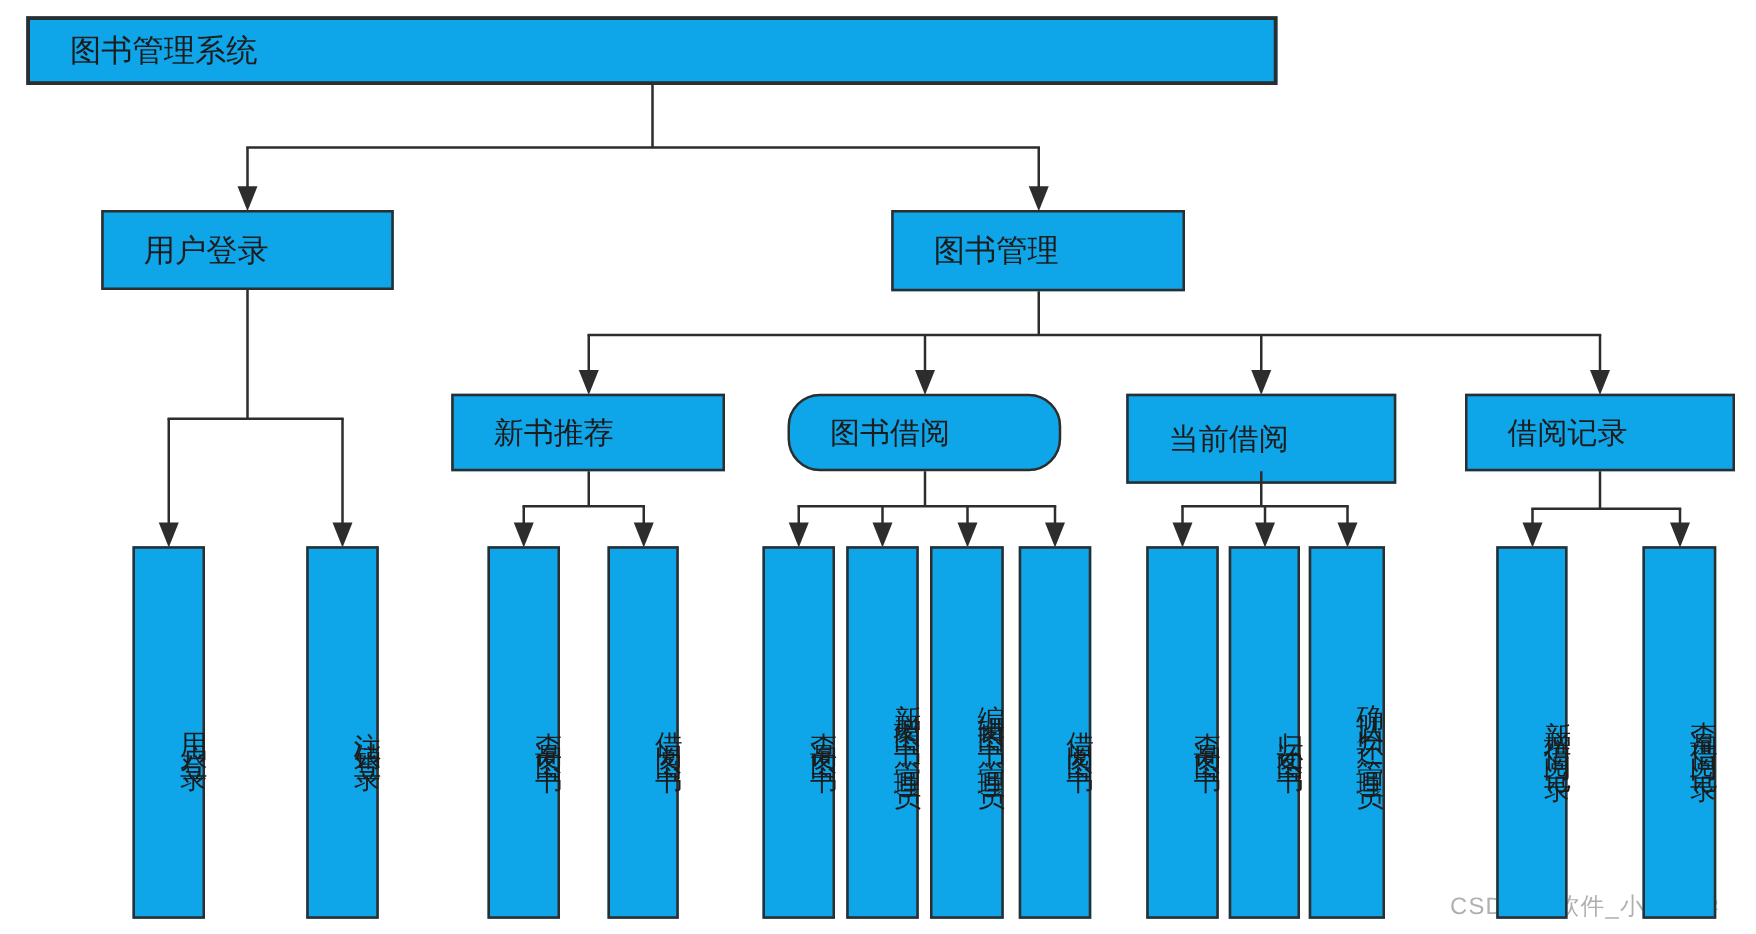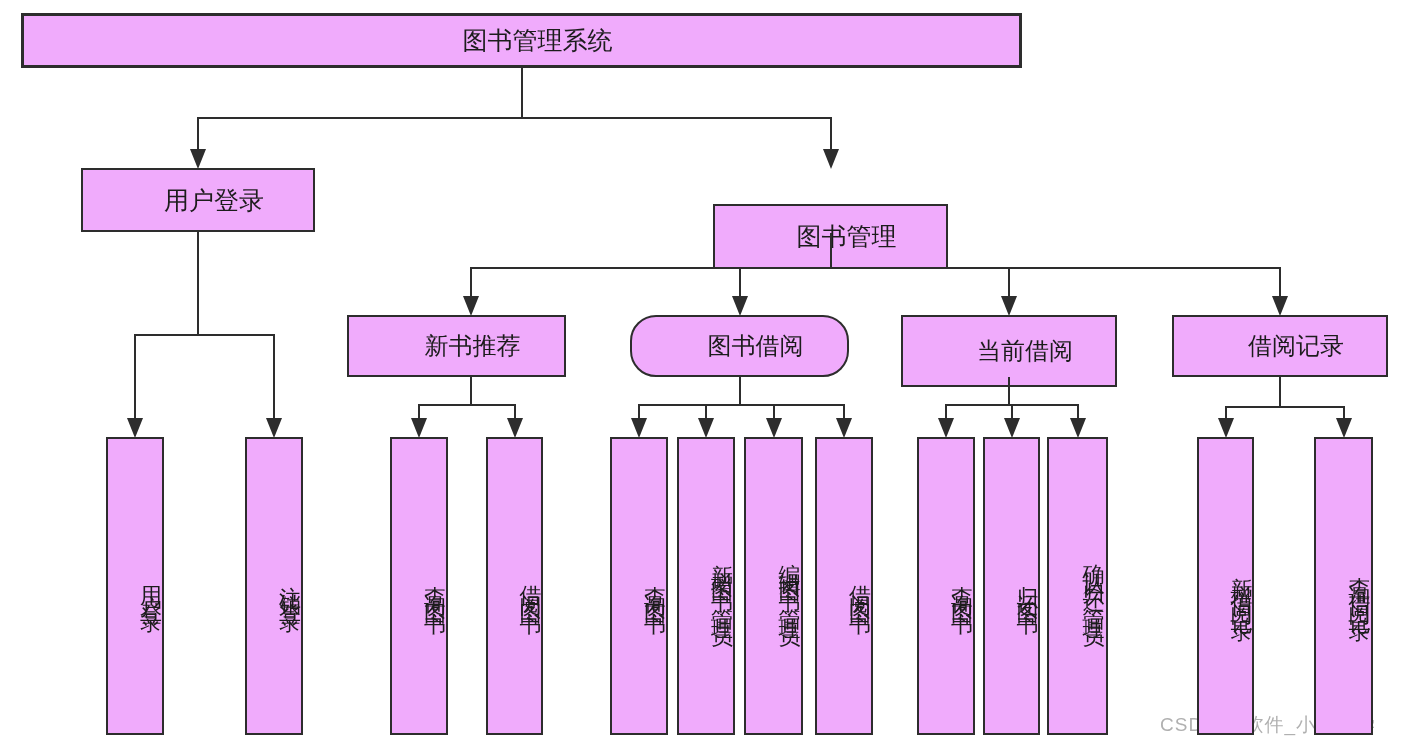--- a/index.html
+++ b/index.html
@@ -12,22 +12,22 @@
   body{font-family:"Liberation Sans","DejaVu Sans",sans-serif;}
   #canvas{
     position:relative;
     width:1405px;height:747px;
     background:var(--bg);
     overflow:hidden;
   }
   .node{
     position:absolute;
     border:2px solid var(--line);
-    background:#f0abfc;
-    display:flex;align-items:center;justify-content:center;
+    background:#0ea5e9;
+    display:flex;align-items:center;
     box-sizing:border-box;
     color:var(--text);
     padding-left:32px;
   }
   .node.root{border-width:3px;}
   .node .label{
     white-space:nowrap;
     color:var(--text);
   }
   .node.h .label{font-size:24px;}
@@ -78,28 +78,28 @@
     <div class="node vertical" style="left: 106px; top: 437px; width: 58px; height: 298px;">
       <span class="label">用户登录</span>
     </div>
     <div class="cline" style="left: 273px; top: 335px; width: 2px; height: 84px;"></div>
     <div class="arrowhead" style="left: 266px; top: 418px;"></div>
     <div class="node vertical" style="left: 245px; top: 437px; width: 58px; height: 298px;">
       <span class="label">注销登录</span>
     </div>
     <div class="cline" style="left: 829.5px; top: 118px; width: 2px; height: 32px;"></div>
     <div class="arrowhead" style="left: 822.5px; top: 149px;"></div>
-    <div class="node h lvl2" style="left: 713px; top: 168px; width: 235px; height: 65px; margin-top: 36px;">
+    <div class="node h lvl2" style="left: 713px; top: 168px; width: 235px; height: 65px;">
       <span class="label">图书管理</span>
     </div>
     <div class="cline" style="left: 829.5px; top: 233px; width: 2px; height: 35px;"></div>
     <div class="cline" style="left: 469.5px; top: 267px; width: 811.5px; height: 2px;"></div>
     <div class="cline" style="left: 469.5px; top: 268px; width: 2px; height: 29px;"></div>
     <div class="arrowhead" style="left: 462.5px; top: 296px;"></div>
-    <div class="node h" style="left: 347px; top: 315px; width: 219px; height: 62px;">
+    <div class="node h" style="left: 361px; top: 315px; width: 219px; height: 62px;">
       <span class="label">新书推荐</span>
     </div>
     <div class="cline" style="left: 469.5px; top: 377px; width: 2px; height: 28px;"></div>
     <div class="cline" style="left: 418px; top: 404px; width: 97.5px; height: 2px;"></div>
     <div class="cline" style="left: 418px; top: 405px; width: 2px; height: 14px;"></div>
     <div class="arrowhead" style="left: 411px; top: 418px;"></div>
     <div class="node vertical" style="left: 390px; top: 437px; width: 58px; height: 298px;">
       <span class="label">查询图书</span>
     </div>
     <div class="cline" style="left: 513.5px; top: 405px; width: 2px; height: 14px;"></div>

